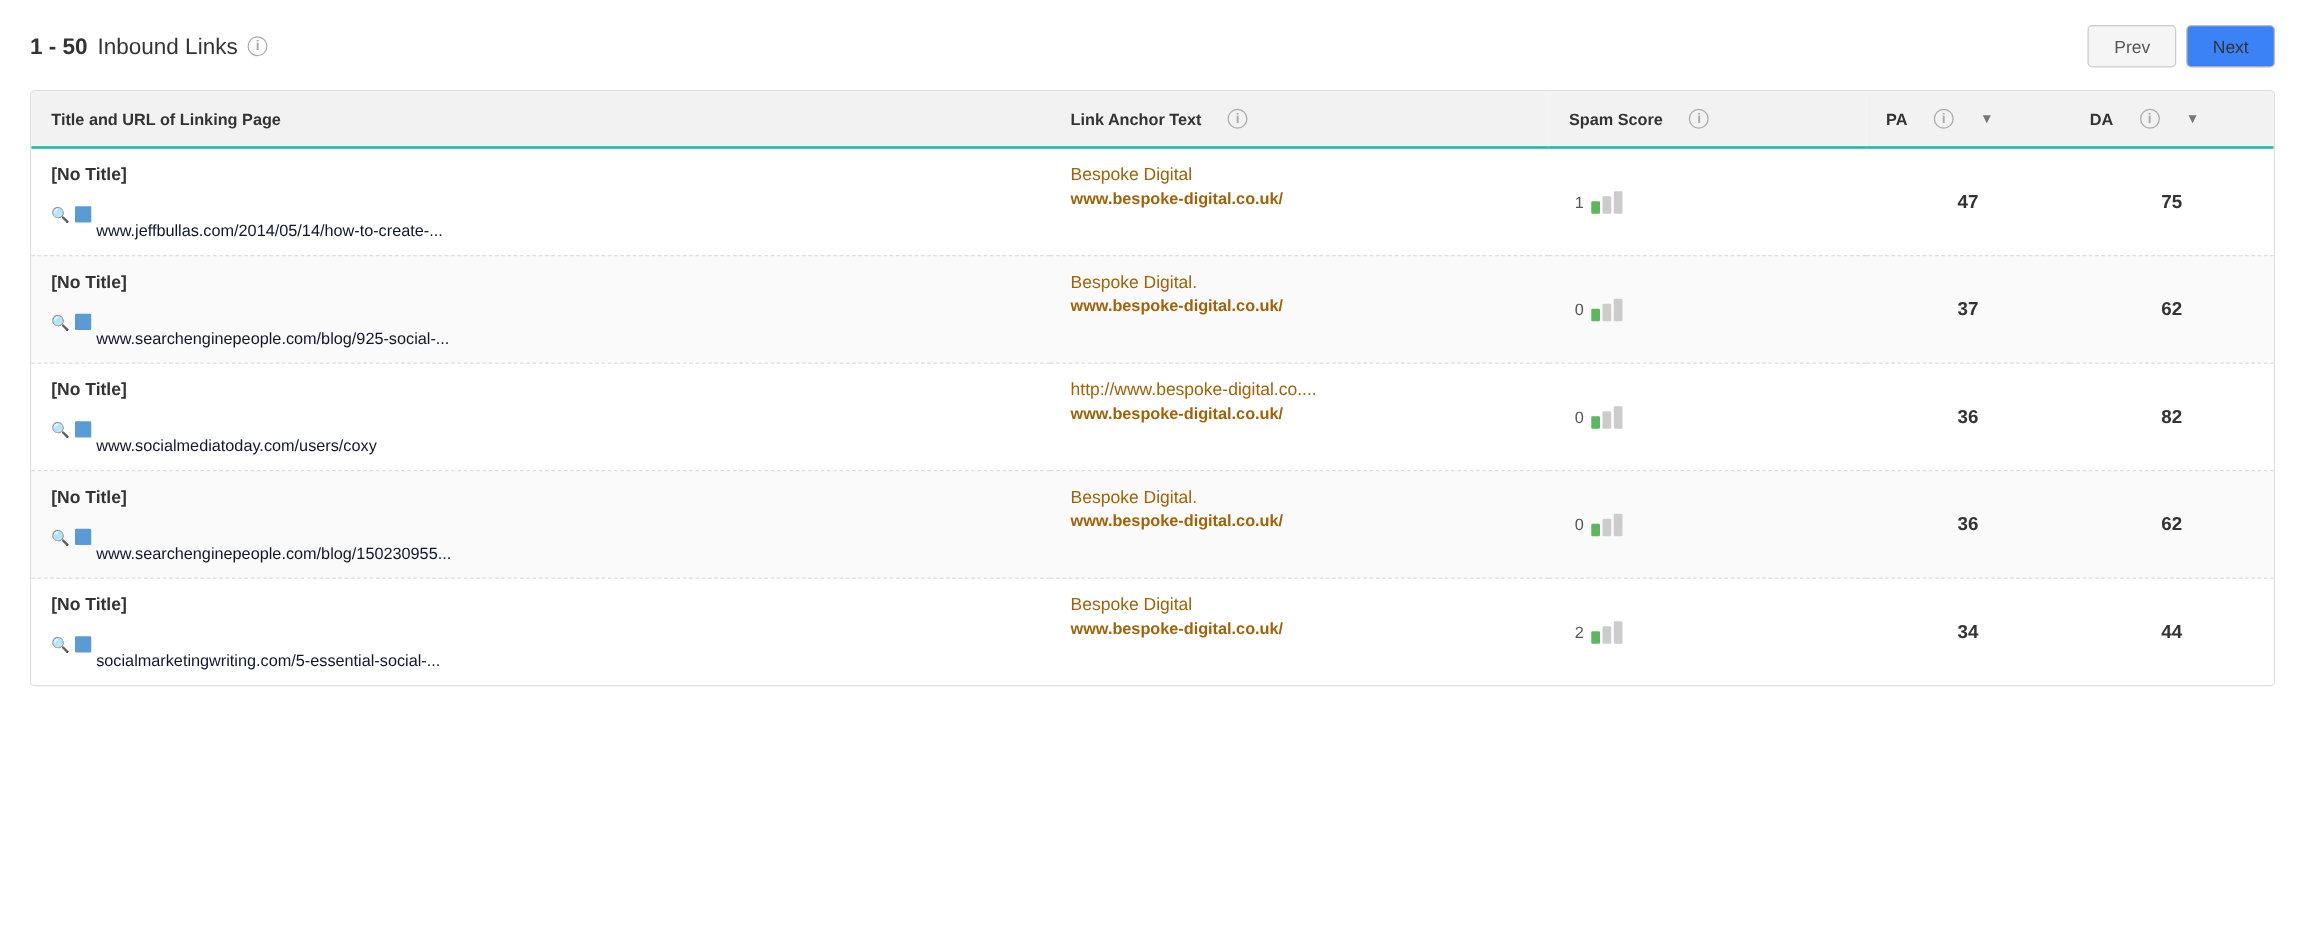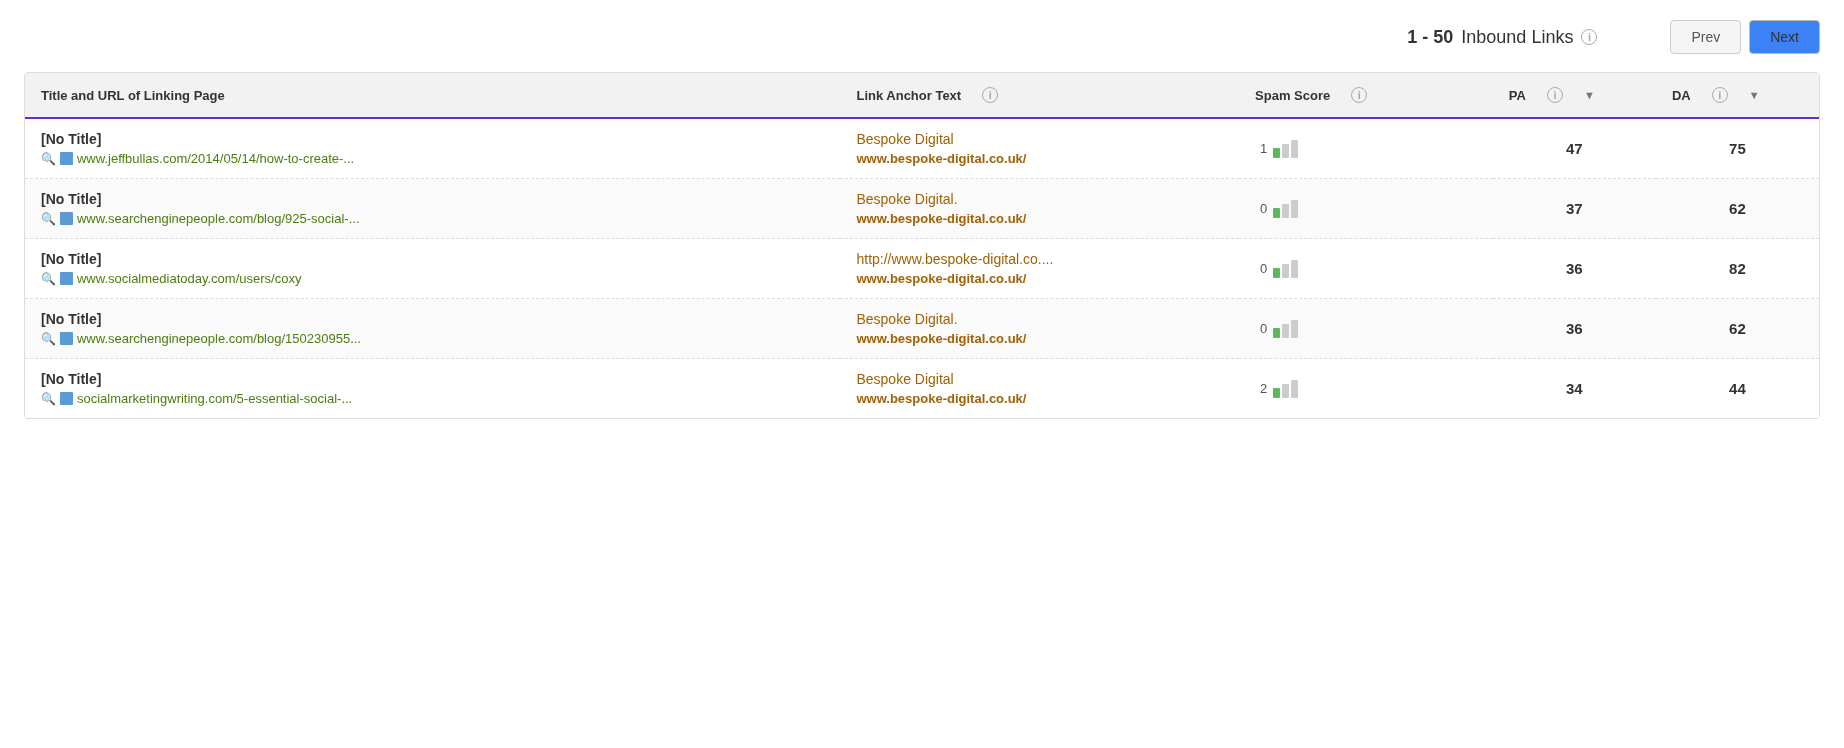--- a/index.html
+++ b/index.html
@@ -11,21 +11,21 @@
     }
 
     .page-wrapper {
       padding: 20px 24px;
       max-width: 1844px;
     }
 
     .header-row {
       display: flex;
       align-items: center;
-      justify-content: flex-end;
+      justify-content: space-between;
       margin-bottom: 18px;
       gap: 41px;
     }
 
     .header-title {
       font-size: 18px;
       color: #333;
       display: flex;
       align-items: center;
       gap: 8px;
@@ -78,21 +78,21 @@
       overflow: hidden;
     }
 
     table {
       width: 100%;
       border-collapse: collapse;
     }
 
     thead tr {
       background: #f2f2f2;
-      border-bottom: 2px solid #6d28d9;
+      border-bottom: 2px solid #14b8a6;
     }
 
     thead th {
       padding: 14px 16px;
       text-align: left;
       font-weight: bold;
       font-size: 13px;
       color: #333;
       white-space: nowrap;
     }
@@ -132,23 +132,24 @@
       margin-bottom: 4px;
     }
 
     .cell-url-row {
       display: flex;
       align-items: center;
       gap: 4px;
     }
 
     .cell-url {
-      color: #4d7c0f;
+      color: #0f172a;
       text-decoration: none;
       font-size: 13px;
+      margin-top: 26px;
     }
 
     .icon-search {
       color: #888;
       font-size: 12px;
     }
 
     .icon-page {
       display: inline-block;
       width: 13px;

